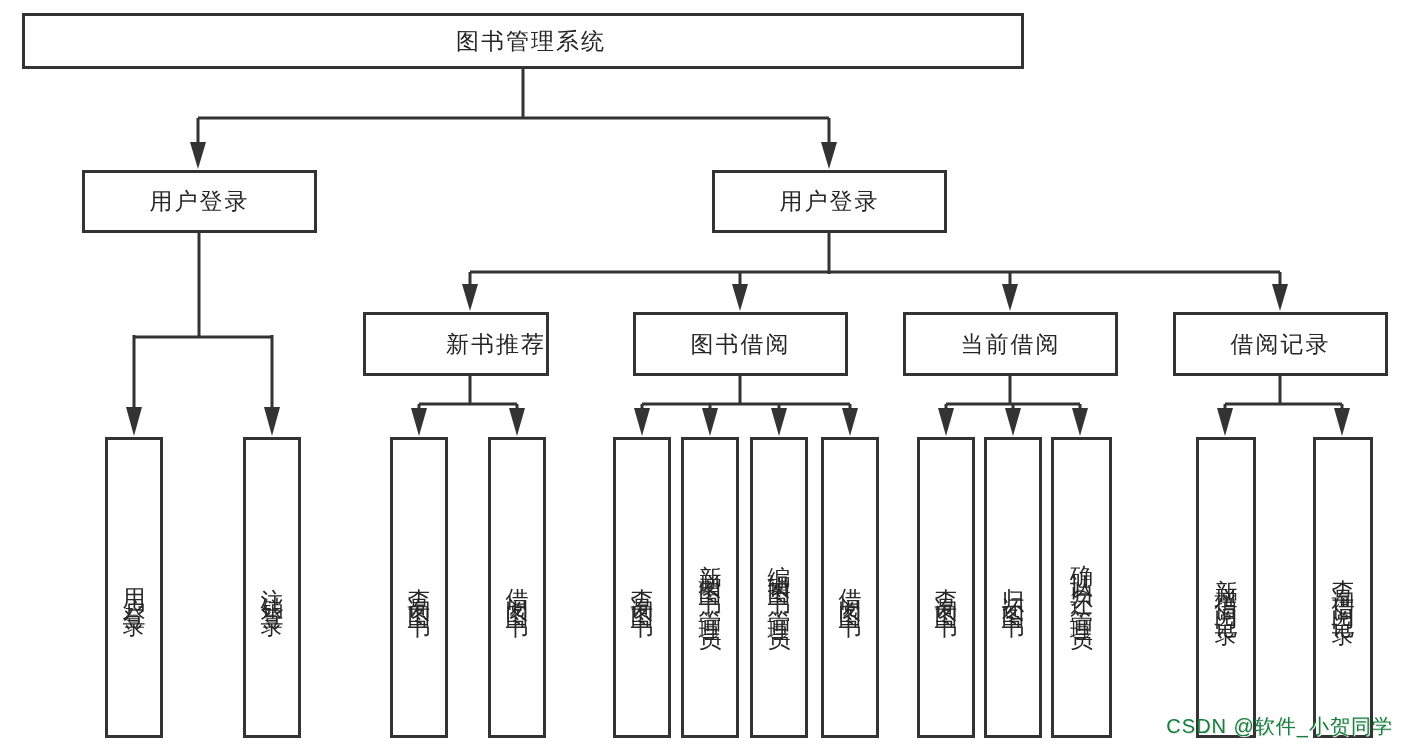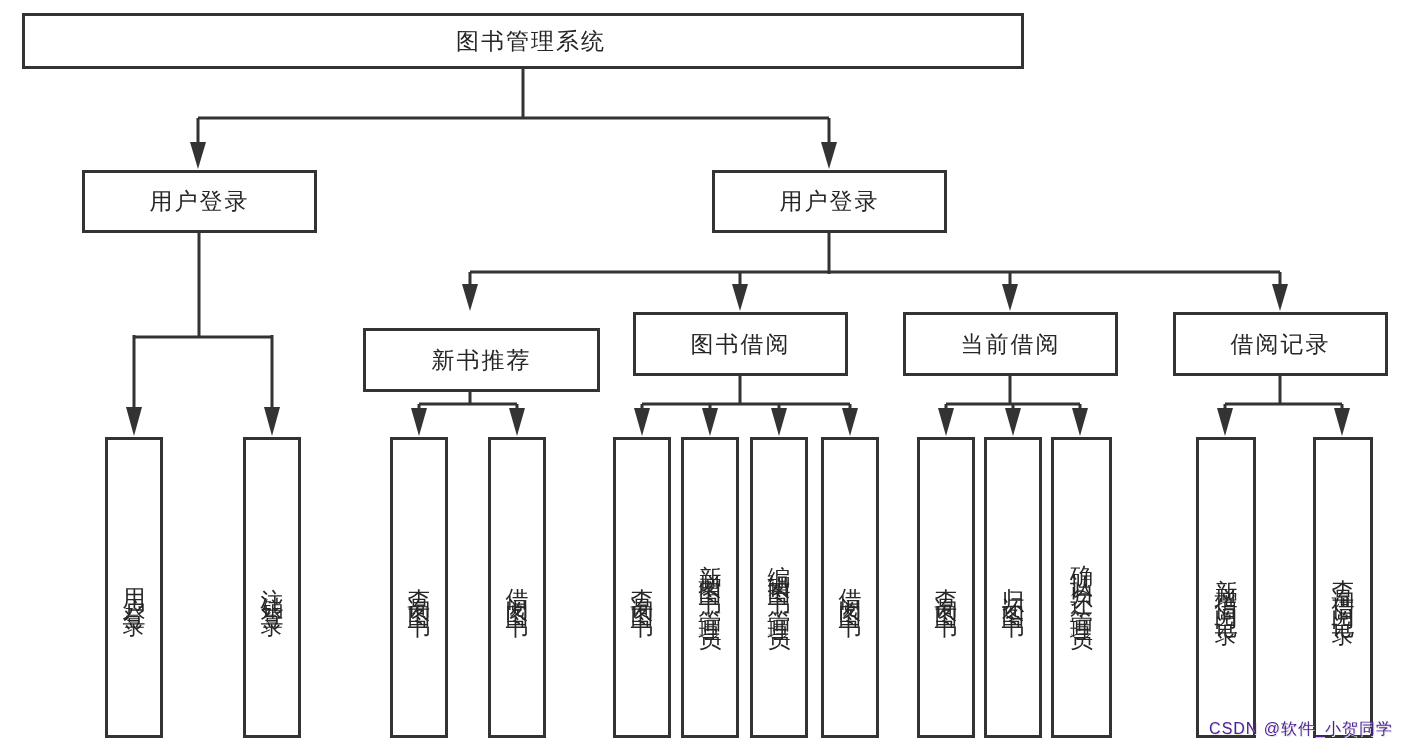--- a/index.html
+++ b/index.html
@@ -17,21 +17,21 @@
     color:#262626;
   }
   .hlabel { font-size:23px; letter-spacing:2px; white-space:nowrap; }
   .tall { top:437px; width:58px; height:301px; }
   .vlabel {
     writing-mode:vertical-rl; text-orientation:mixed;
     font-size:23px; line-height:1; letter-spacing:9px; white-space:nowrap;
   }
   .watermark {
     position:absolute; right:12px; bottom:7px; z-index:5;
-    font-size:16px; color:#4c1d95; letter-spacing:1px;
+    font-size:20px; color:#15803d; letter-spacing:1px;
     text-shadow:1px 1px 0 #e4e4e4; white-space:nowrap;
   }
 </style>
 </head>
 <body>
 
 <div class="canvas">
 
   <svg class="connectors" viewBox="0 0 1405 747" xmlns="http://www.w3.org/2000/svg">
 
@@ -87,21 +87,21 @@
     <span class="hlabel">图书管理系统</span>
   </div>
 
   <div class="box" style="left:82px; top:170px; width:235px; height:63px;">
     <span class="hlabel">用户登录</span>
   </div>
   <div class="box" style="left:712px; top:170px; width:235px; height:63px;">
     <span class="hlabel">用户登录</span>
   </div>
 
-  <div class="box" style="left:363px; top:328px; width:237px; height:64px;">
+  <div class="box" style="left:363px; top:312px; width:186px; height:64px;justify-content:flex-end;">
     <span class="hlabel">新书推荐</span>
   </div>
   <div class="box" style="left:903px; top:312px; width:215px; height:64px;">
     <span class="hlabel">当前借阅</span>
   </div>
   <div class="box" style="left:633px; top:312px; width:215px; height:64px;">
     <span class="hlabel">图书借阅</span>
   </div>
   <div class="box" style="left:1173px; top:312px; width:215px; height:64px;">
     <span class="hlabel">借阅记录</span>

